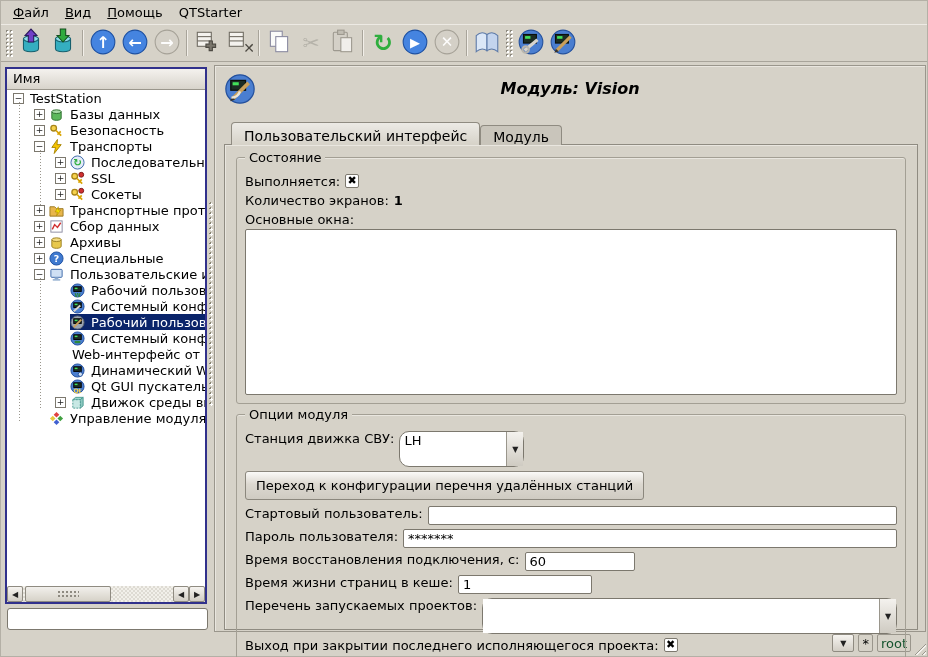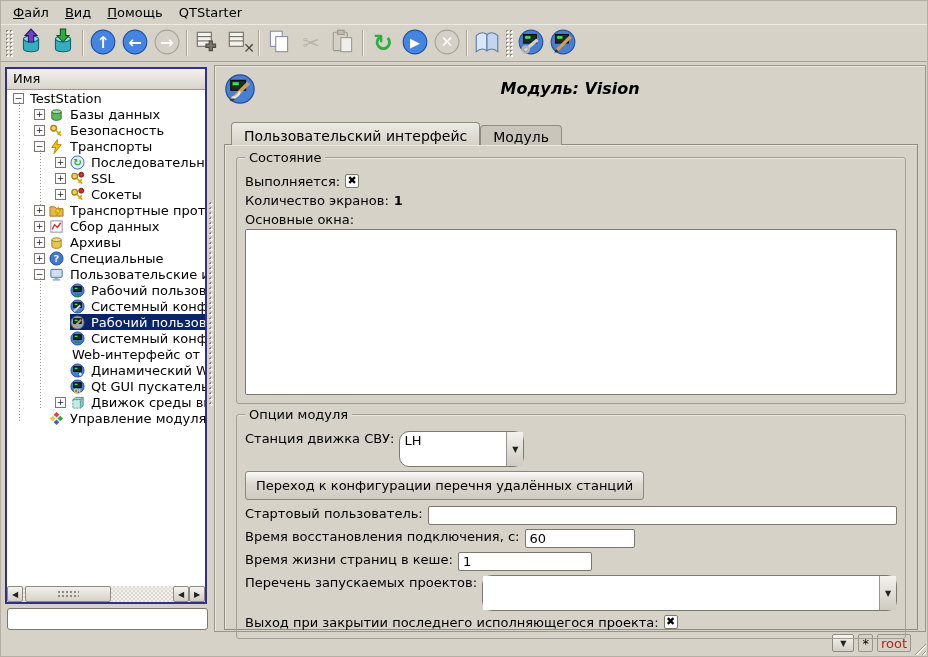--- a/index.html
+++ b/index.html
@@ -91,21 +91,21 @@
   .push-btn { background:linear-gradient(#fbfaf8,#dcd8d0 45%,#cfcbc2); border:1px solid #8b877d; border-radius:3px;
               height:29px; padding:2px 10px; font-size:13px; font-family:"DejaVu Sans",sans-serif; }
 
   
   #statusbar { position:absolute; left:0; right:0; bottom:0; height:26px; display:flex; align-items:center;
                justify-content:flex-end; padding:0 16px 0 4px; gap:4px; }
   #status-combo { width:22px; height:18px; background:linear-gradient(#f6f4f0,#d2cec5); border:1px solid #8f8b81;
                   border-radius:2px; font-size:8px; color:#222; display:flex; align-items:center; justify-content:center; }
   .status-panel { height:18px; border:1px solid #9a968c; border-radius:2px; padding:1px 3px; font-size:13px;
                   display:flex; align-items:center; background:#d6d2c8; }
-  #status-user { color:#b91c1c; font-weight:500; }
+  #status-user { color:#14532d; font-weight:500; }
   #resize-grip { position:absolute; right:1px; bottom:1px; width:15px; height:15px;
      background:repeating-linear-gradient(135deg, transparent 0 3px, #9a968c 3px 4px, #f4f2ee 4px 5px);
      clip-path:polygon(100% 0, 100% 100%, 0 100%); }
 </style>
 </head>
 <body>
 
 <div id="window">
 
   <div id="menubar">
@@ -539,20 +539,24 @@
 
         <div class="frow" style="margin-bottom:6px;">
           <button class="push-btn">Переход к конфигурации перечня удалённых станций</button>
         </div>
 
         <div class="frow">
           <span class="flabel">Стартовый пользователь:</span>
           <input class="tfield grow" value="" style="">
         </div>
 
+        <div class="frow">
+          <span class="flabel">Пароль пользователя:</span>
+          <input class="tfield grow" value="*******" style="">
+        </div>
 
         <div class="frow">
           <span class="flabel">Время восстановления подключения, с:</span>
           <input class="tfield" style="width: 110px;" value="60">
         </div>
 
         <div class="frow">
           <span class="flabel">Время жизни страниц в кеше:</span>
           <input class="tfield" style="width: 134px;" value="1">
         </div>

